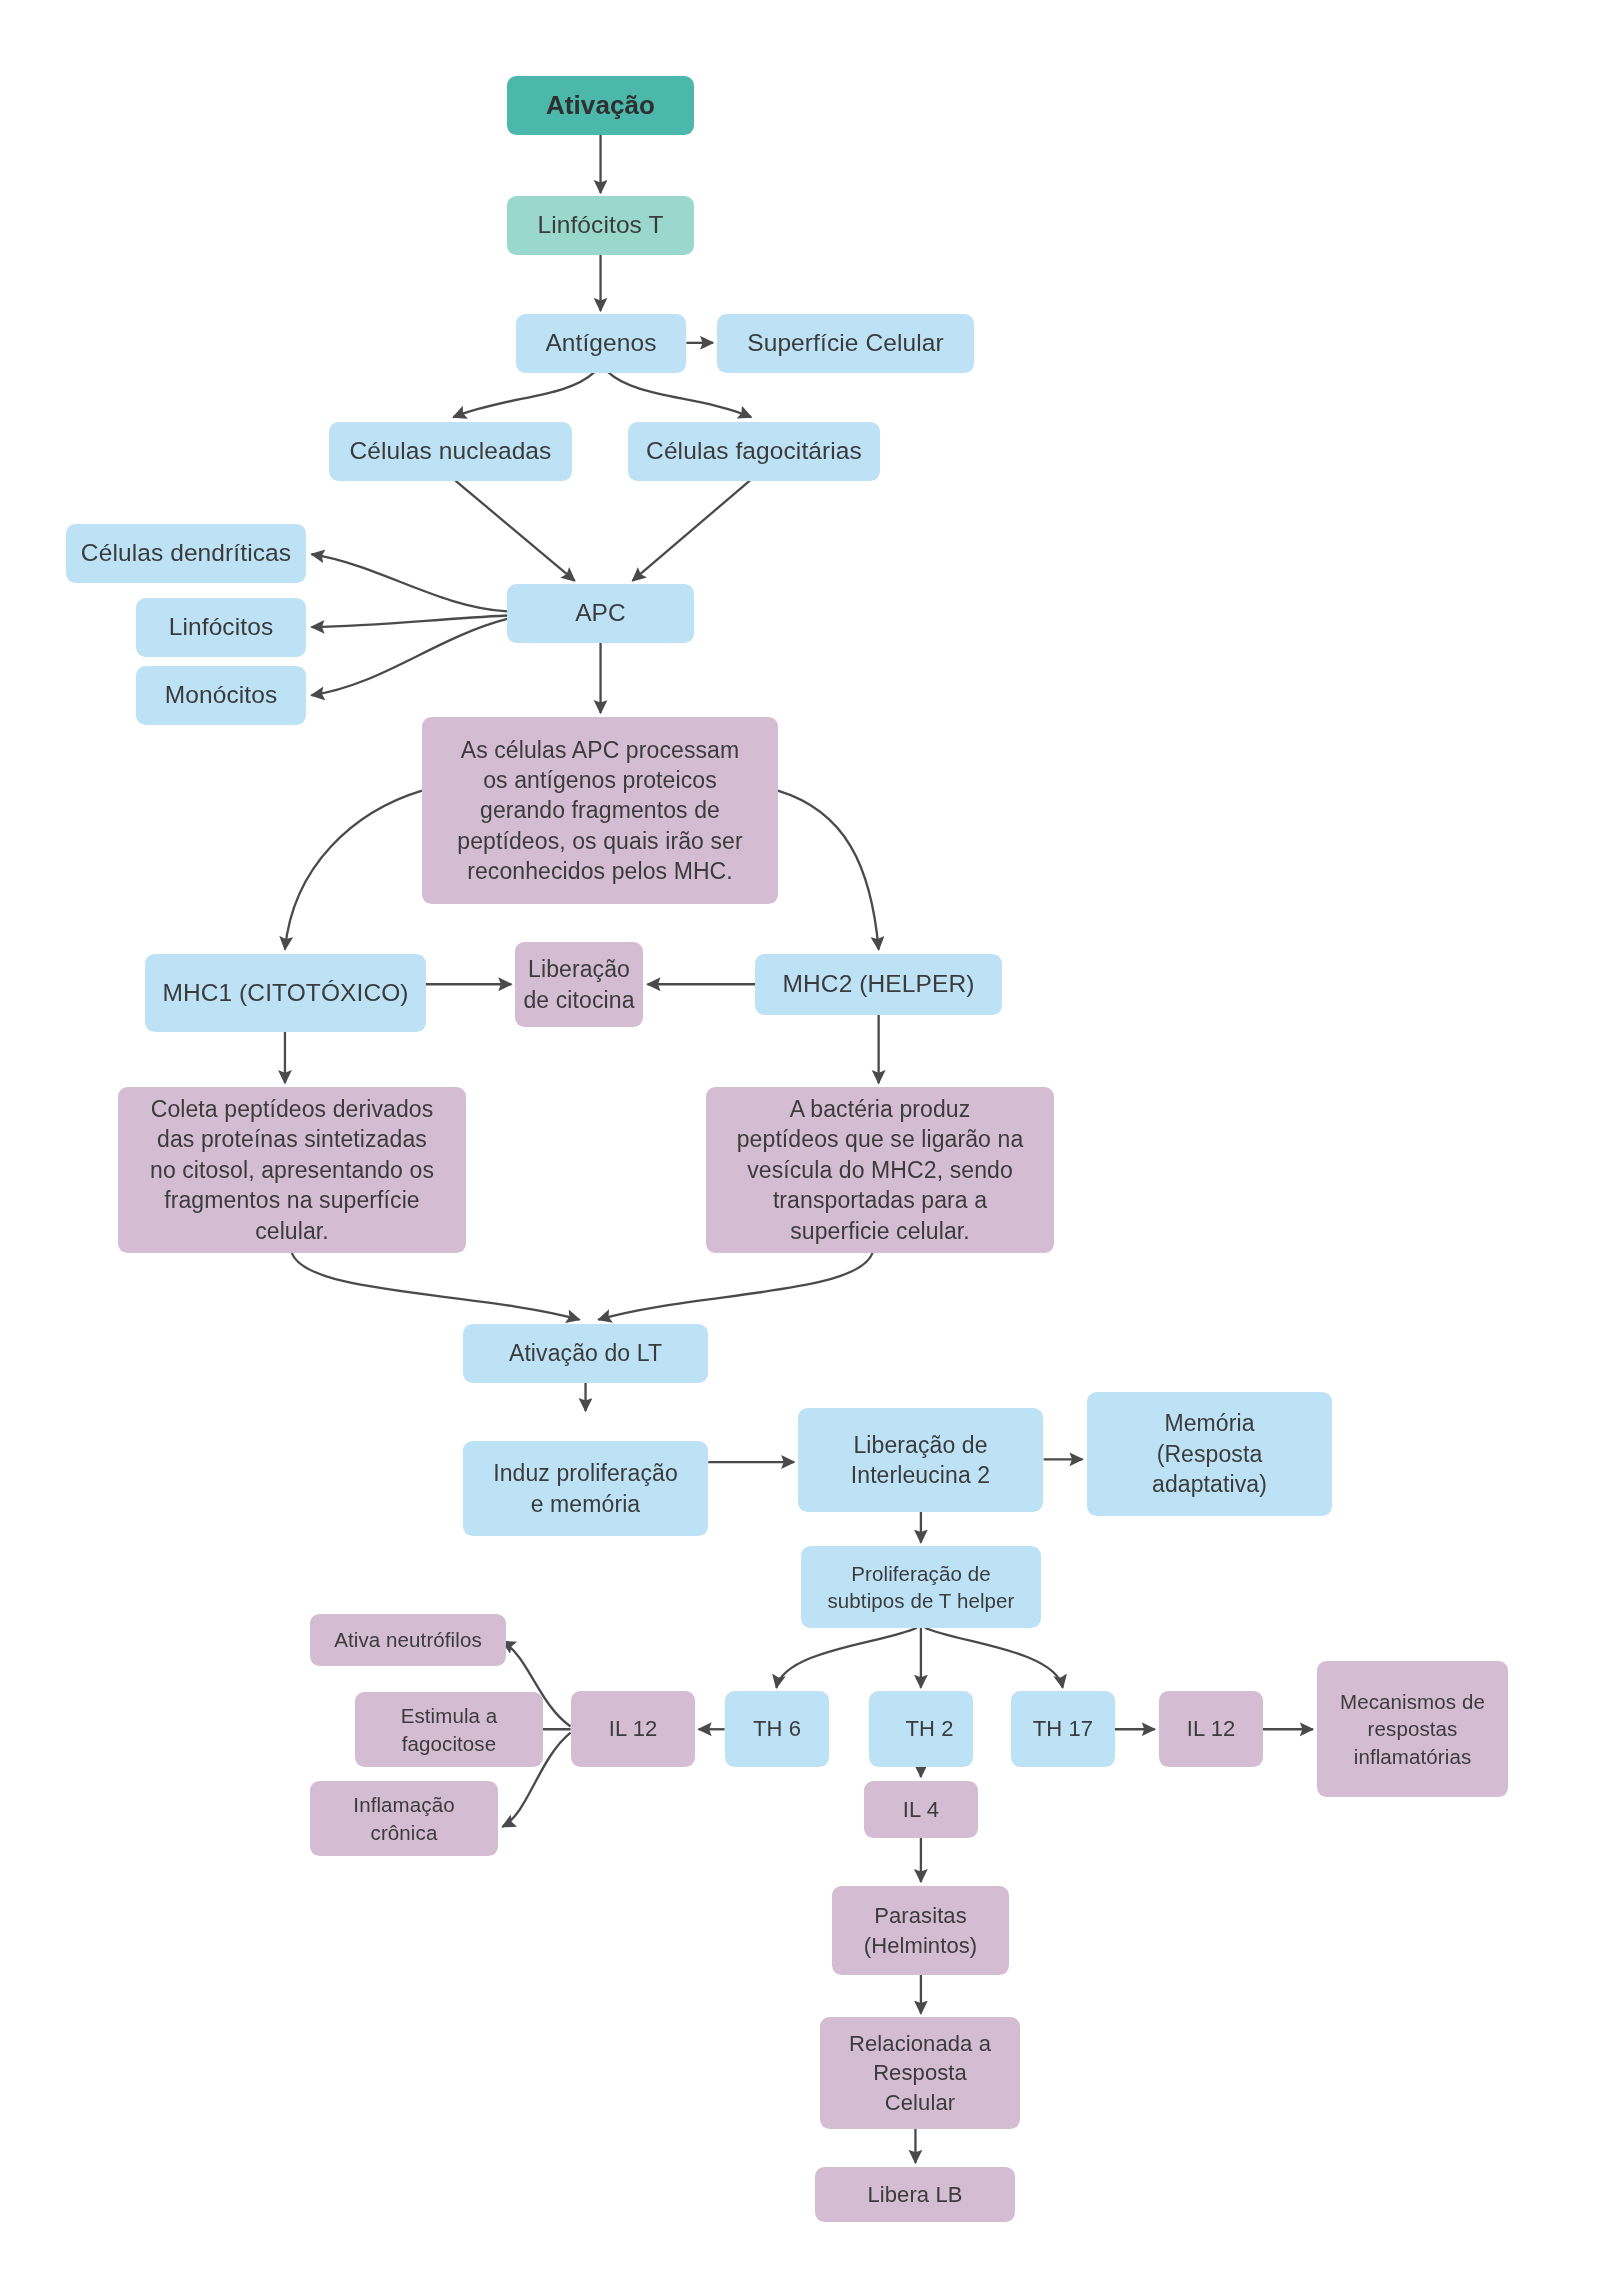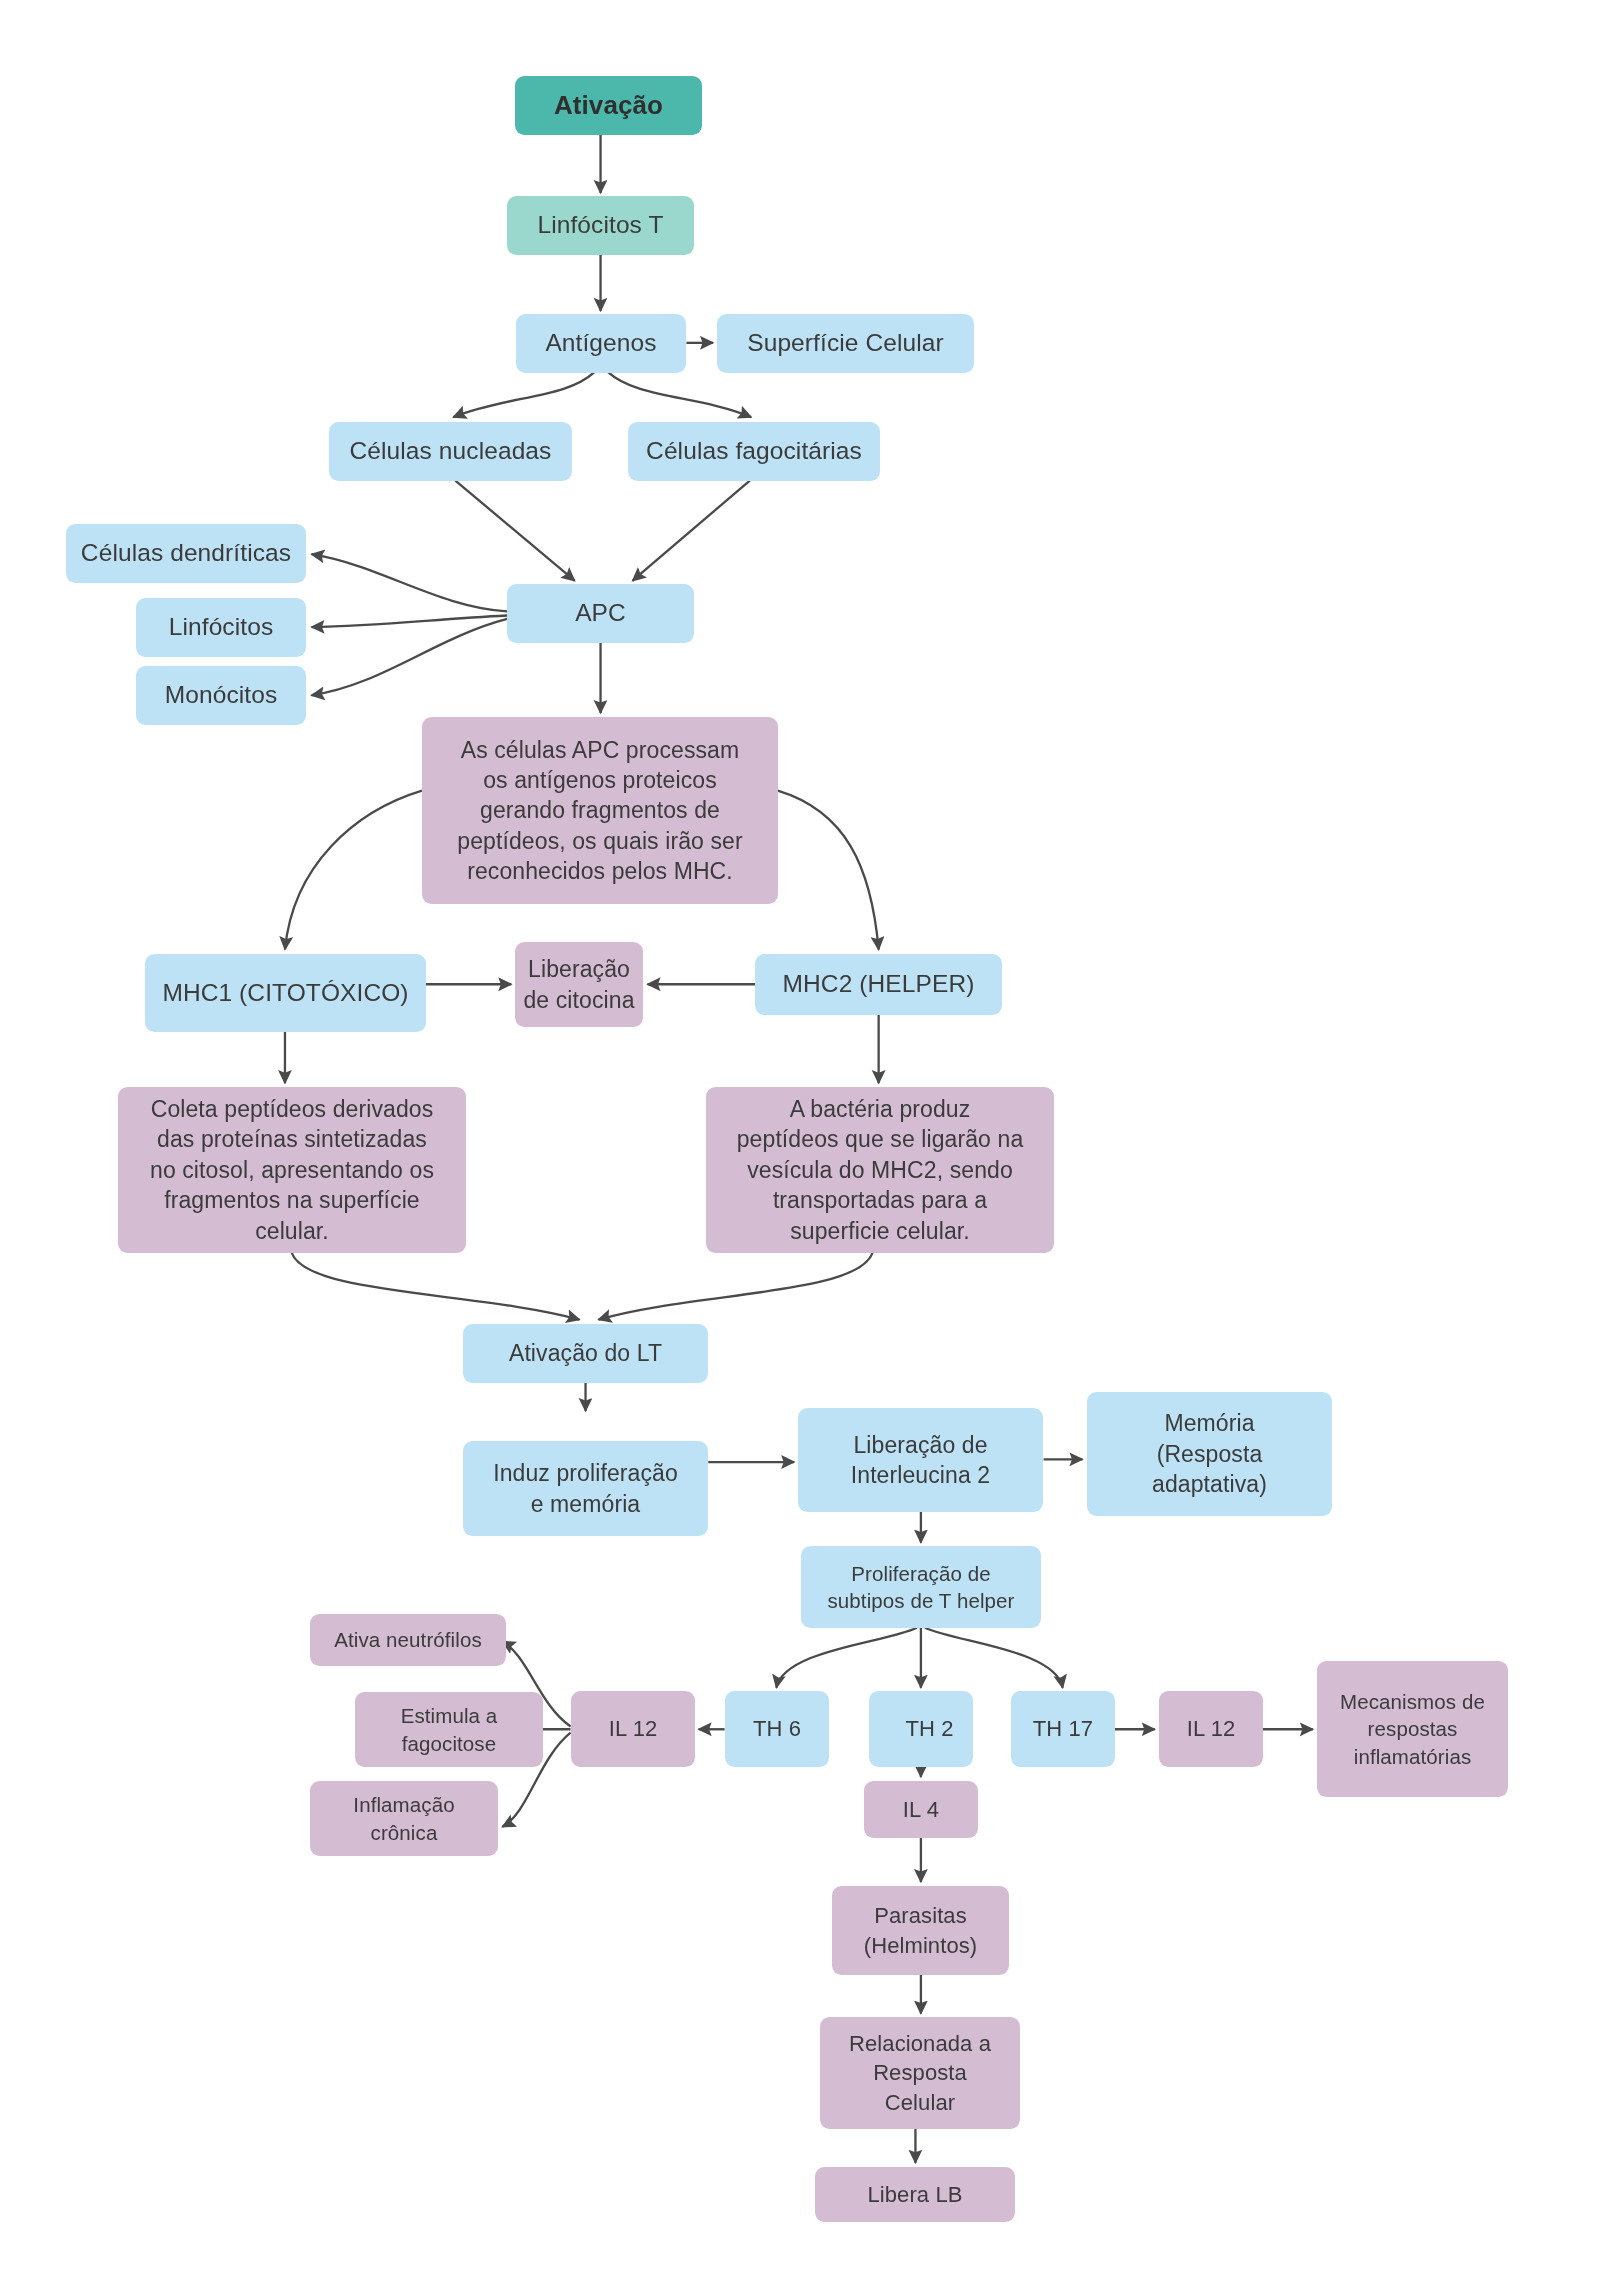--- a/index.html
+++ b/index.html
@@ -44,21 +44,21 @@
   }
   .node.teal-dark {
     background: #4cb8ab;
     font-weight: bold;
     color: #2f2f2f;
   }
   .node.teal-light { background: #9ad8cd; }
   .node.blue      { background: #bee2f5; }
   .node.purple    { background: #d4bcd3; }
 
-  .fs-38 { font-size: 26px; margin-left: 8px; }
+  .fs-38 { font-size: 26px; }
   .fs-36 { font-size: 24.5px; }
   .fs-34 { font-size: 23px; }
   .fs-32 { font-size: 22px; }
   .fs-30 { font-size: 20.5px; }
 </style>
 </head>
 <body>
 
 <div id="diagram-root">
 

